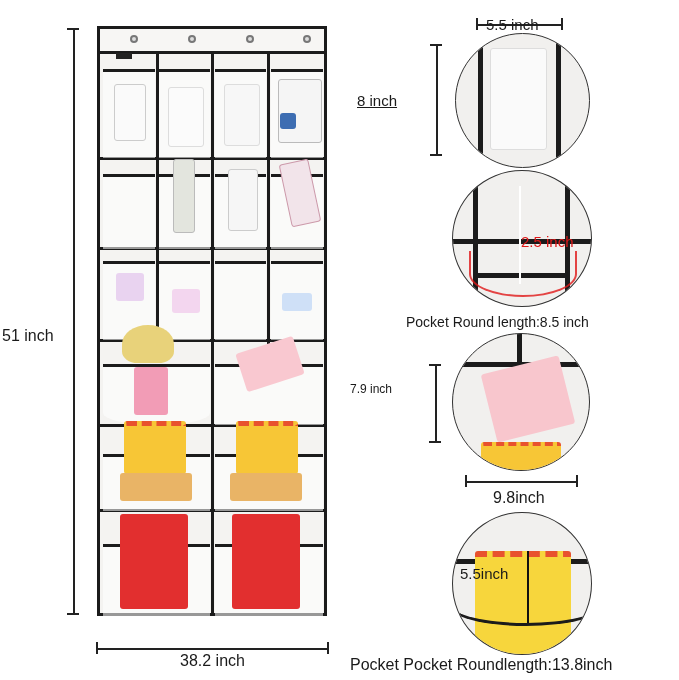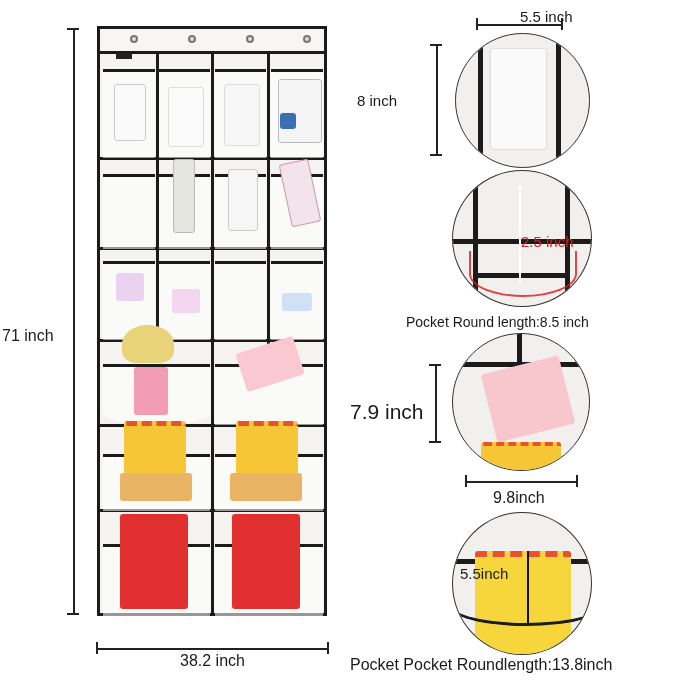--- a/index.html
+++ b/index.html
@@ -26,21 +26,21 @@
   .c-grid-v { position: absolute; width: 5px; background: #1b1b1b; }
   .c-grid-h { position: absolute; height: 5px; background: #1b1b1b; }
   .red-text { color: #e01818; }
 </style>
 </head>
 <body>
 
 <div class="vline" style="left:73px; top:28px; height:586px;"></div>
 <div class="tick-h" style="left:67px; top:28px;"></div>
 <div class="tick-h" style="left:67px; top:613px;"></div>
-<div class="label" style="left:2px; top:327px; font-size:16px;">71 inch</div>
+<div class="label" style="left:2px; top:327px; font-size:16px;">51 inch</div>
 
 <div class="hline" style="left:96px; top:648px; width:232px;"></div>
 <div class="tick-v" style="left:96px; top:642px;"></div>
 <div class="tick-v" style="left:327px; top:642px;"></div>
 <div class="label" style="left:180px; top:652px; font-size:16px;">38.2 inch</div>
 
 <div class="organizer">
   <div class="header-strip">
     <div class="grommet" style="left:30px;"></div>
     <div class="grommet" style="left:88px;"></div>
@@ -100,46 +100,46 @@
 
   <div class="pocket" style="left:3px; top:515px; width:107px; height:70px;"></div>
   <div class="pocket" style="left:115px; top:515px; width:108px; height:70px;"></div>
   <div class="item" style="left:20px; top:485px; width:68px; height:95px; background:#e22f2f;"></div>
   <div class="item" style="left:132px; top:485px; width:68px; height:95px; background:#e22f2f;"></div>
 </div>
 
 <div class="hline" style="left:476px; top:24px; width:86px;"></div>
 <div class="tick-v" style="left:476px; top:18px;"></div>
 <div class="tick-v" style="left:561px; top:18px;"></div>
-<div class="label" style="left:486px; top:8px;margin-left:34px;">5.5 inch</div>
+<div class="label" style="left:486px; top:16px;">5.5 inch</div>
 <div class="vline" style="left:436px; top:44px; height:110px;"></div>
 <div class="tick-h" style="left:430px; top:44px;"></div>
 <div class="tick-h" style="left:430px; top:154px;"></div>
-<div class="label" style="left:357px; top:92px;">8 inch</div>
+<div class="label" style="left:357px; top:92px;text-decoration:underline;">8 inch</div>
 <div class="circle" style="left:455px; top:33px; width:135px; height:135px;">
   <div class="c-grid-v" style="left:22px; top:0; height:135px;"></div>
   <div class="c-grid-v" style="left:100px; top:0; height:135px;"></div>
   <div class="item" style="left:34px; top:14px; width:55px; height:100px; background:#fafafa; border:1px solid #ddd;"></div>
 </div>
 
 <div class="circle" style="left:452px; top:170px; width:140px; height:137px;">
   <div class="c-grid-v" style="left:20px; top:0; height:137px;"></div>
   <div class="c-grid-v" style="left:112px; top:0; height:137px;"></div>
   <div class="c-grid-h" style="left:0; top:68px; width:140px;"></div>
   <div class="c-grid-h" style="left:20px; top:102px; width:95px;"></div>
   <div class="abs" style="left:66px; top:15px; width:2px; height:98px; background:#fff;"></div>
   <div class="abs" style="left:16px; top:80px; width:104px; height:44px; border:2px solid #e01818; border-top:none; border-radius:0 0 50% 50%; opacity:0.8;"></div>
 </div>
 <div class="label red-text" style="left:521px; top:233px;">2.5 inch</div>
 <div class="label" style="left:406px; top:314px; font-size:14px;">Pocket Round length:8.5 inch</div>
 
 <div class="vline" style="left:435px; top:364px; height:77px;"></div>
 <div class="tick-h" style="left:429px; top:364px;"></div>
 <div class="tick-h" style="left:429px; top:441px;"></div>
-<div class="label" style="left:350px; top:400px; font-size:21px;">7.9 inch</div>
+<div class="label" style="left:350px; top:382px; font-size:12px;">7.9 inch</div>
 <div class="circle" style="left:452px; top:333px; width:138px; height:138px;">
   <div class="c-grid-v" style="left:64px; top:0; height:30px;"></div>
   <div class="c-grid-h" style="left:0; top:28px; width:138px;"></div>
   <div class="item" style="left:35px; top:30px; width:80px; height:70px; background:#f8c6cd; transform:rotate(-14deg);"></div>
   <div class="item" style="left:28px; top:108px; width:80px; height:30px; background:#f7c636; border-top:4px dashed #e8522e;"></div>
 </div>
 <div class="hline" style="left:465px; top:481px; width:112px;"></div>
 <div class="tick-v" style="left:465px; top:475px;"></div>
 <div class="tick-v" style="left:576px; top:475px;"></div>
 <div class="label" style="left:493px; top:489px; font-size:16px;">9.8inch</div>

